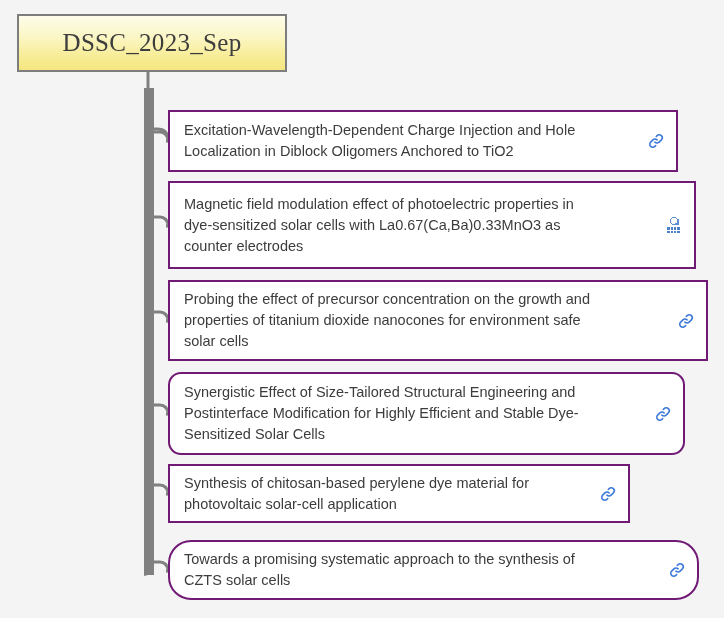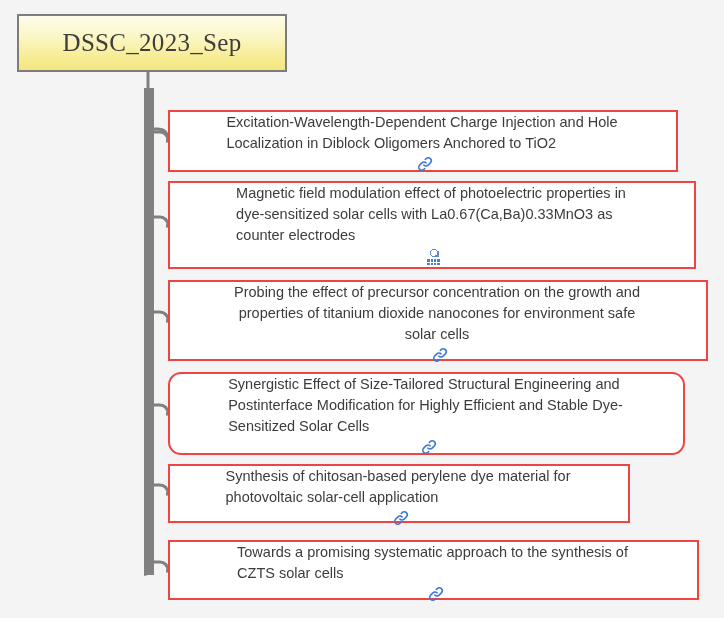--- a/index.html
+++ b/index.html
@@ -51,25 +51,24 @@
     color: #3d3d3d;
     letter-spacing: 0.3px;
     white-space: nowrap;
   }
 
   
   .child-node {
     position: absolute;
     box-sizing: border-box;
     background: #ffffff;
-    border: 2px solid #ef4444;
+    border: 2px solid #701a75;
     display: flex;
     align-items: center;
     padding: 0 10px 0 14px;
-    flex-direction: column;
   }
   .child-text {
     flex: 1 1 auto;
     font-size: 14.5px;
     line-height: 21px;
     color: #3c3c3c;
     white-space: pre-line;
     padding-right: 6px;
   }
   .child-icon {
@@ -165,21 +164,21 @@
           <rect x="11" y="10" width="2" height="2"></rect>
           <rect x="2" y="13" width="2" height="2"></rect>
           <rect x="5" y="13" width="2" height="2"></rect>
           <rect x="8" y="13" width="2" height="2"></rect>
           <rect x="11" y="13" width="2" height="2"></rect>
         </g>
       </svg>
     </span>
   </div>
 
-  <div class="child-node" style="left: 168px; top: 280px; width: 540px; height: 81px; text-align: center;">
+  <div class="child-node" style="left: 168px; top: 280px; width: 540px; height: 81px;">
     <span class="child-text">Probing the effect of precursor concentration on the growth and
 properties of titanium dioxide nanocones for environment safe
 solar cells</span>
     <span class="child-icon">
       <svg width="18" height="18" viewBox="0 0 24 24" fill="none" stroke="#3b78d8" stroke-width="2" stroke-linecap="round" stroke-linejoin="round">
         <path d="M10.5 13.5a4 4 0 0 0 5.66 0l3-3a4 4 0 1 0-5.66-5.66l-1.2 1.2"></path>
         <path d="M13.5 10.5a4 4 0 0 0-5.66 0l-3 3a4 4 0 1 0 5.66 5.66l1.2-1.2"></path>
       </svg>
     </span>
   </div>
@@ -200,21 +199,21 @@
     <span class="child-text">Synthesis of chitosan-based perylene dye material for
 photovoltaic solar-cell application</span>
     <span class="child-icon">
       <svg width="18" height="18" viewBox="0 0 24 24" fill="none" stroke="#3b78d8" stroke-width="2" stroke-linecap="round" stroke-linejoin="round">
         <path d="M10.5 13.5a4 4 0 0 0 5.66 0l3-3a4 4 0 1 0-5.66-5.66l-1.2 1.2"></path>
         <path d="M13.5 10.5a4 4 0 0 0-5.66 0l-3 3a4 4 0 1 0 5.66 5.66l1.2-1.2"></path>
       </svg>
     </span>
   </div>
 
-  <div class="child-node" style="left: 168px; top: 540px; width: 531px; height: 60px;">
+  <div class="child-node" style="left: 168px; top: 540px; width: 531px; height: 60px; border-radius: 23px;">
     <span class="child-text">Towards a promising systematic approach to the synthesis of
 CZTS solar cells</span>
     <span class="child-icon">
       <svg width="18" height="18" viewBox="0 0 24 24" fill="none" stroke="#3b78d8" stroke-width="2" stroke-linecap="round" stroke-linejoin="round">
         <path d="M10.5 13.5a4 4 0 0 0 5.66 0l3-3a4 4 0 1 0-5.66-5.66l-1.2 1.2"></path>
         <path d="M13.5 10.5a4 4 0 0 0-5.66 0l-3 3a4 4 0 1 0 5.66 5.66l1.2-1.2"></path>
       </svg>
     </span>
   </div>
 

